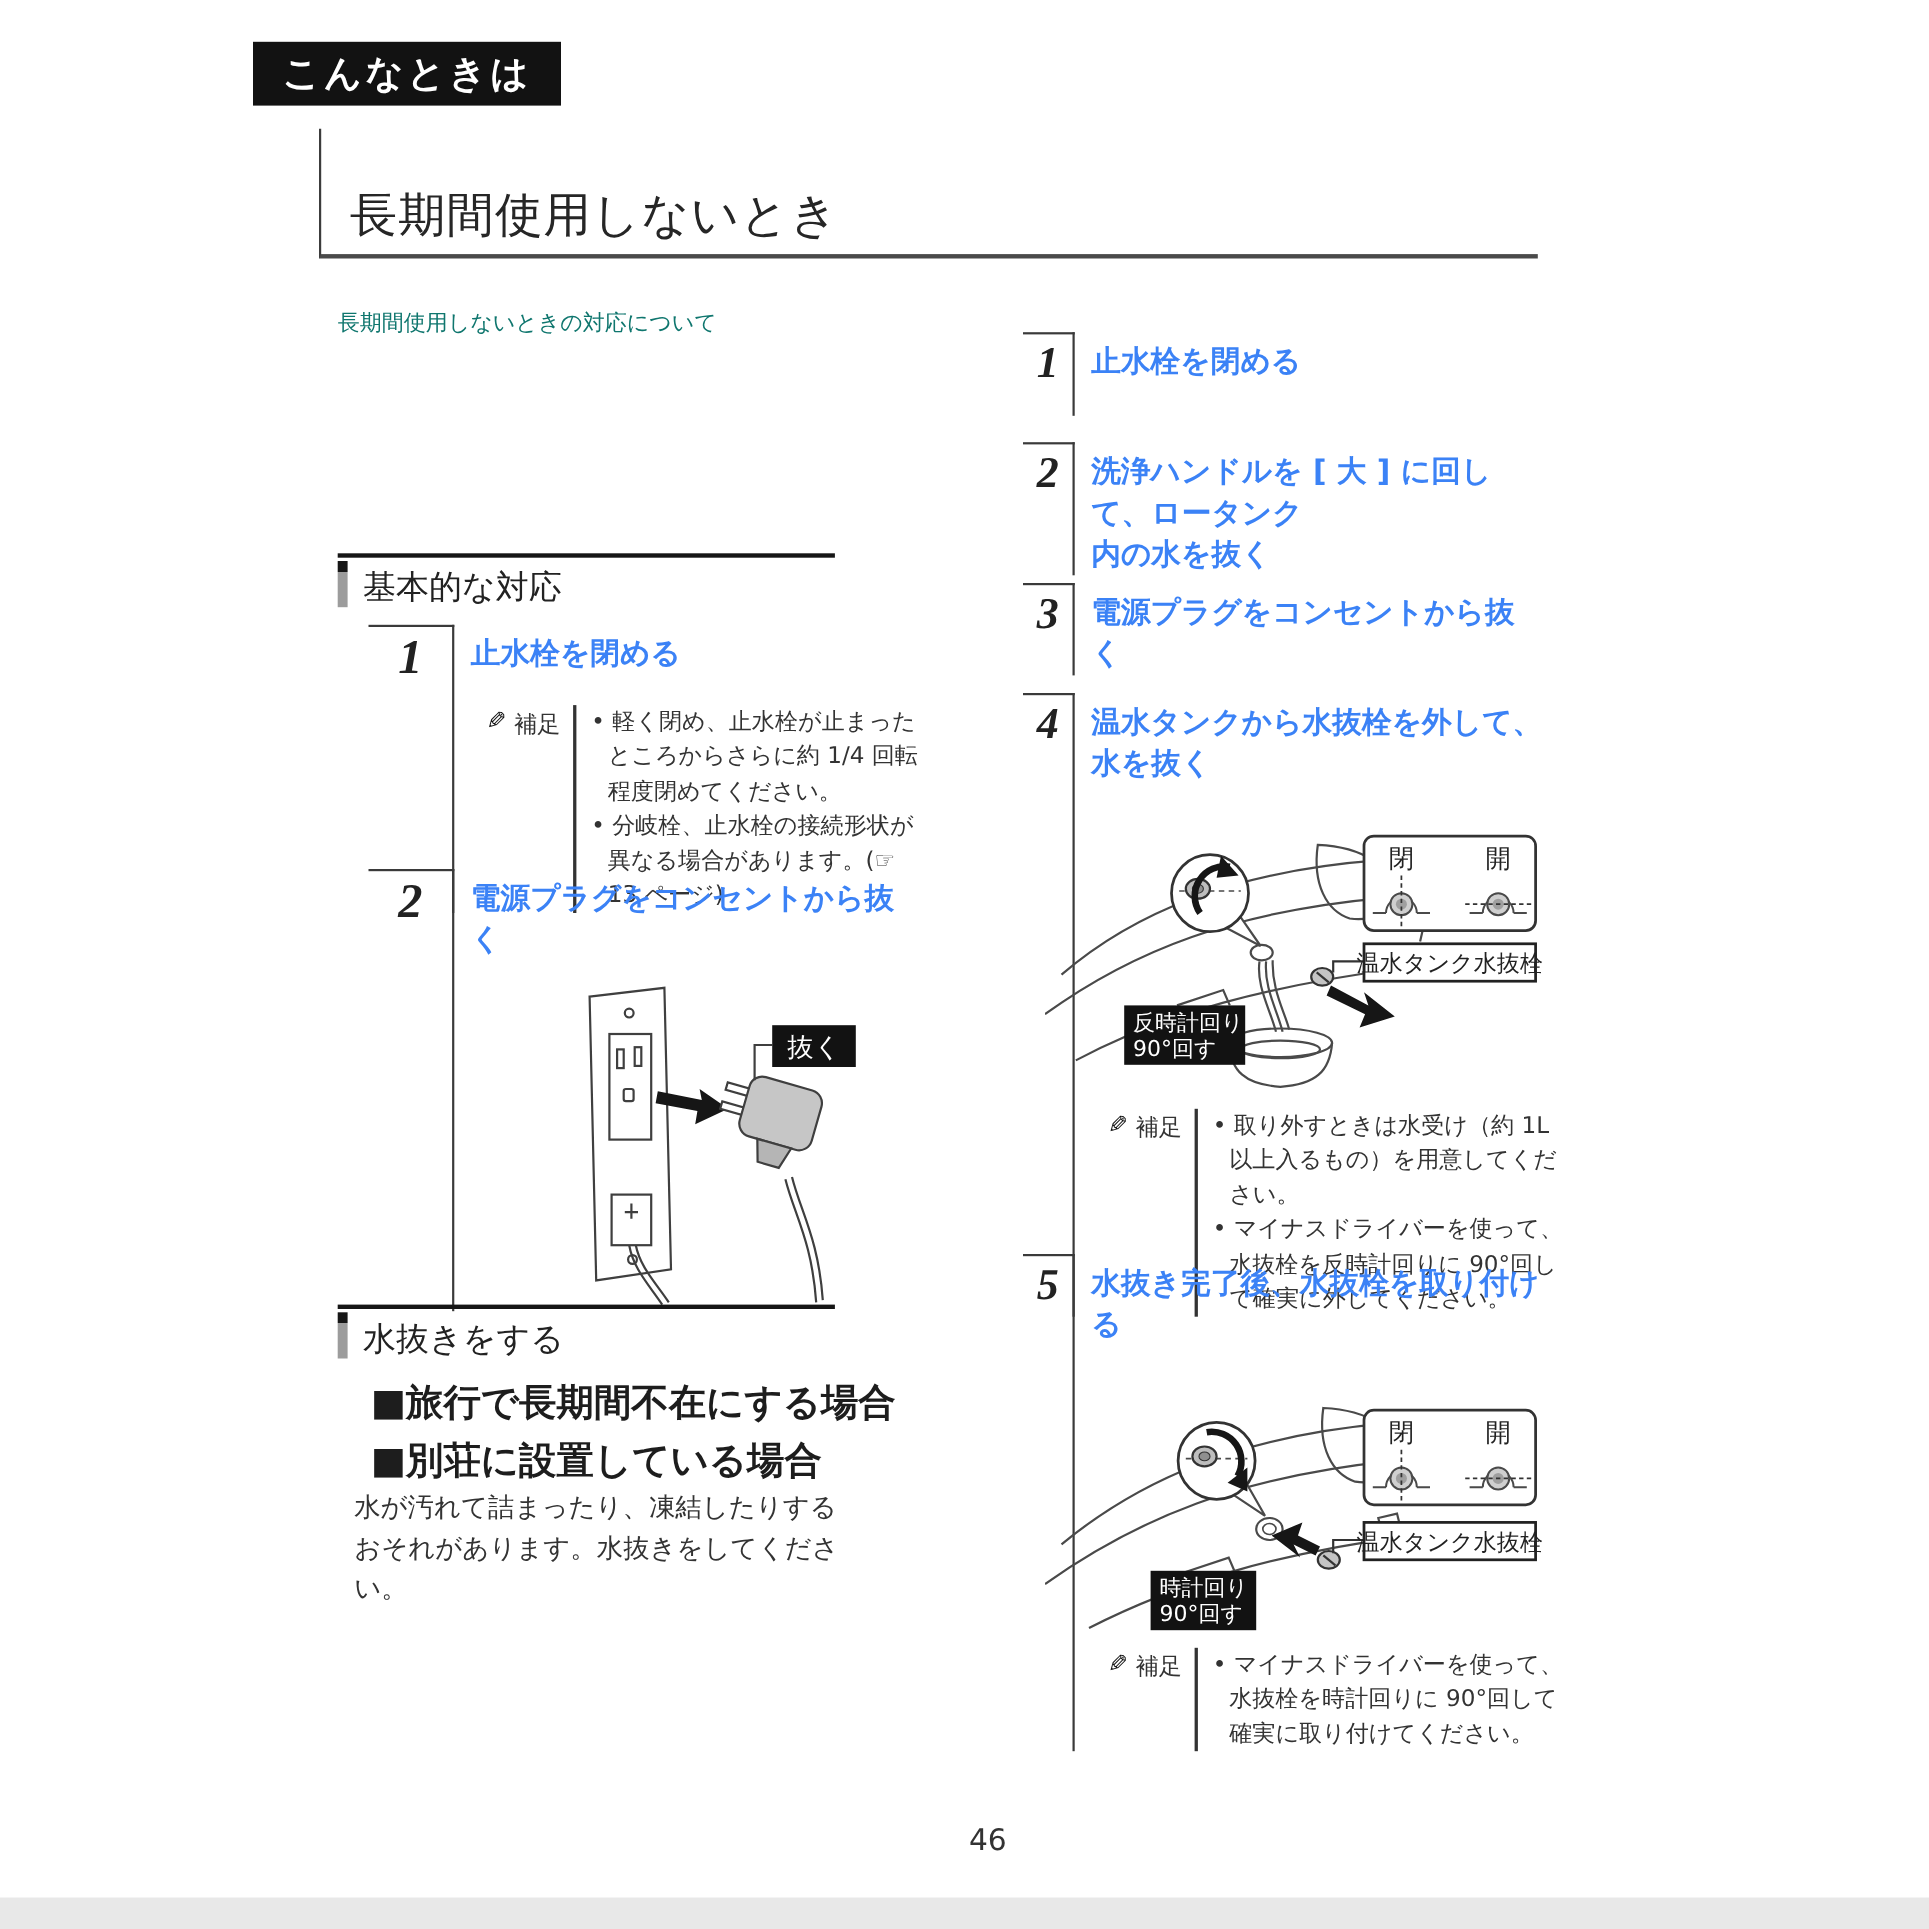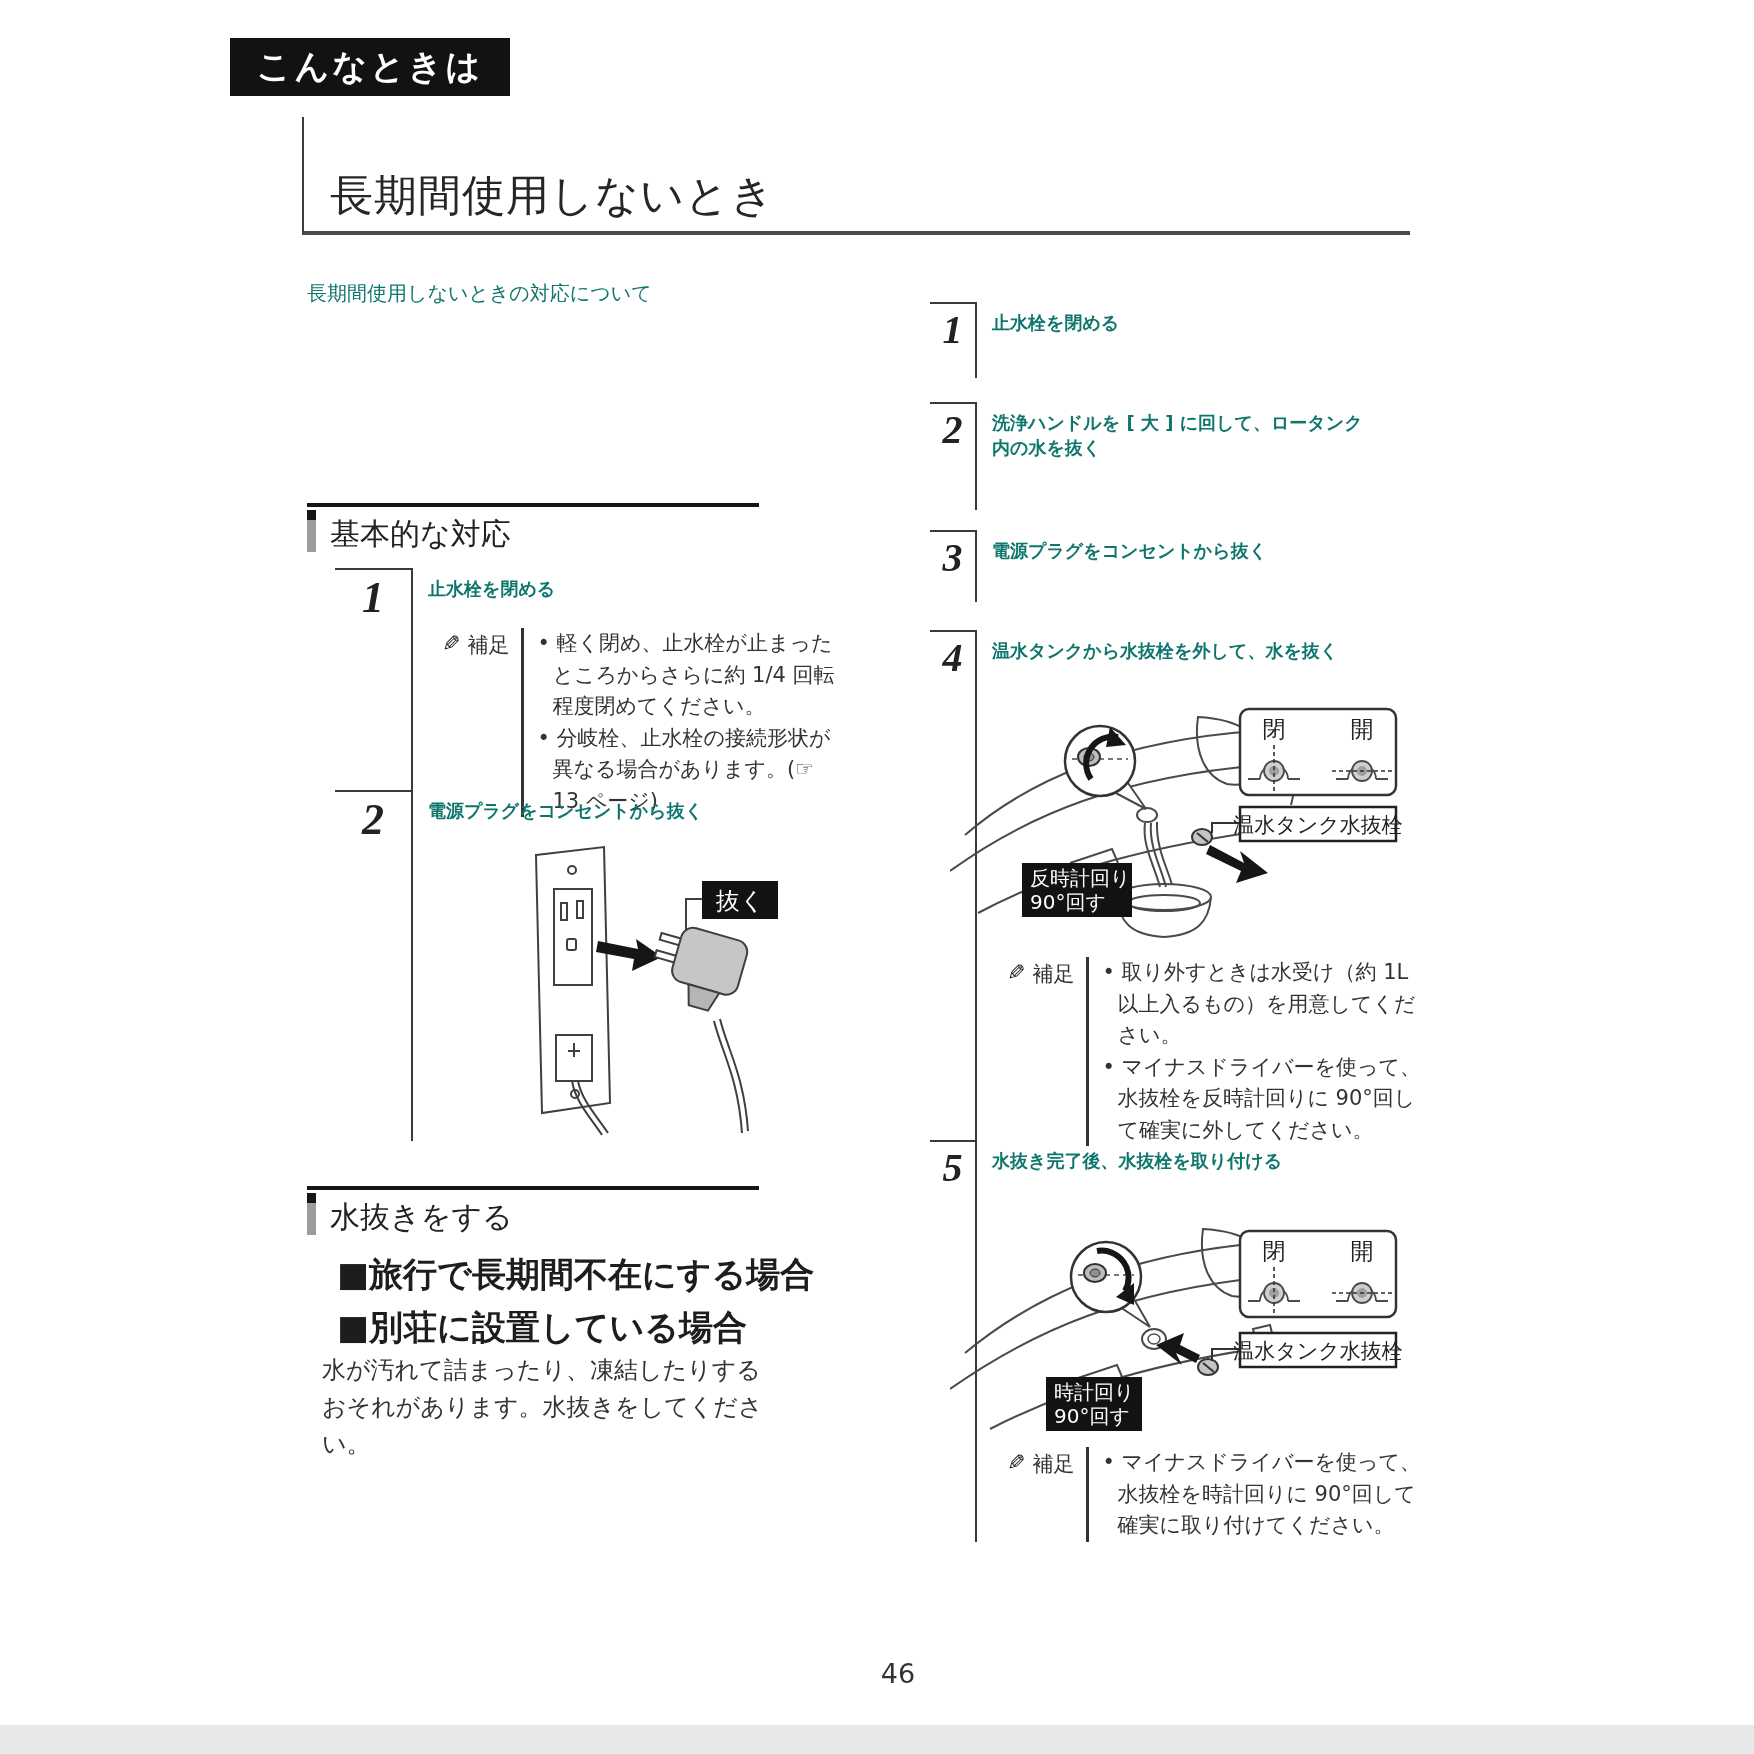--- a/index.html
+++ b/index.html
@@ -11,21 +11,21 @@
   }
   
   .badge {
     position:absolute; left:230px; top:38px; width:280px; height:58px;
     background:#121212; color:#ffffff; font-size:34px; font-weight:bold;
     display:flex; align-items:center; justify-content:center; letter-spacing:3px;
   }
   
   .title-block {
     position:absolute; left:290px; top:117px; width:1108px; height:118px;
-    border-left:2px solid #3c3c3c; border-bottom:4px solid #4a4a4a;margin-left:12px;
+    border-left:2px solid #3c3c3c; border-bottom:4px solid #4a4a4a;
   }
   .title-text {
     position:absolute; left:26px; bottom:6px; font-size:43px; color:#262626;
     letter-spacing:1px;
   }
   
   .about-heading { position:absolute; left:307px; top:280px; font-size:20px; color:#0f766e; }
   .about-body {
     position:absolute; left:322px; top:338px; width:452px; font-size:24px;
     line-height:1.55; white-space:pre-line; color:#333;
@@ -38,21 +38,21 @@
   
   .step { position:absolute; display:flex; align-items:stretch; }
   .step-num {
     border-top:2px solid #3a3a3a; border-right:2px solid #3a3a3a;
     font-family:"Liberation Serif","DejaVu Serif",serif; font-style:italic; font-weight:bold;
     font-size:44px; color:#222; text-align:center; padding-top:2px; flex:none;
   }
   .num-wide { width:78px; }
   .num-narrow { width:47px; }
   .step-body { padding:8px 0 0 15px; }
-  .step-title { font-size:18px; font-weight:bold; color:#0f766e; line-height:1.4; white-space:pre-line; }
+  .step-title { font-size:27px; font-weight:bold; color:#3b82f6; line-height:1.4; white-space:pre-line; }
   
   .note-row { display:flex; font-size:21px; color:#333; }
   .note-label { display:flex; align-items:flex-start; white-space:nowrap; padding:3px 12px 0 0; gap:7px; }
   .pencil { font-size:22px; transform:scaleX(-1) rotate(0deg); display:inline-block; color:#111; }
   .note-list { border-left:3px solid #333; padding-left:13px; line-height:1.5; }
   .note-item { text-indent:-15px; padding-left:15px; }
   .note-item::before { content:"• "; }
   
   .case-heading { position:absolute; font-size:34px; font-weight:bold; color:#1d1d1d; }
   .drain-body { position:absolute; left:322px; top:1352px; width:458px; font-size:24px; line-height:1.55; color:#333; }

